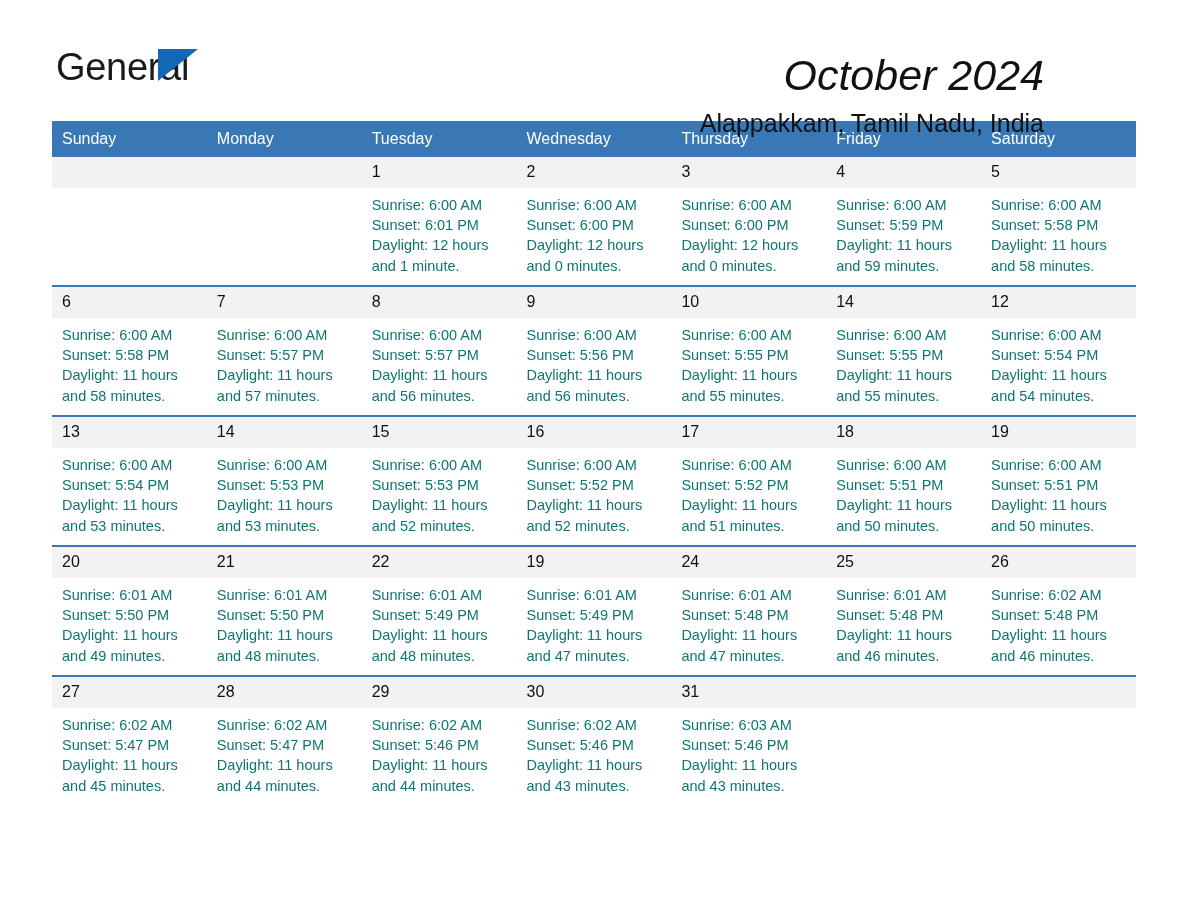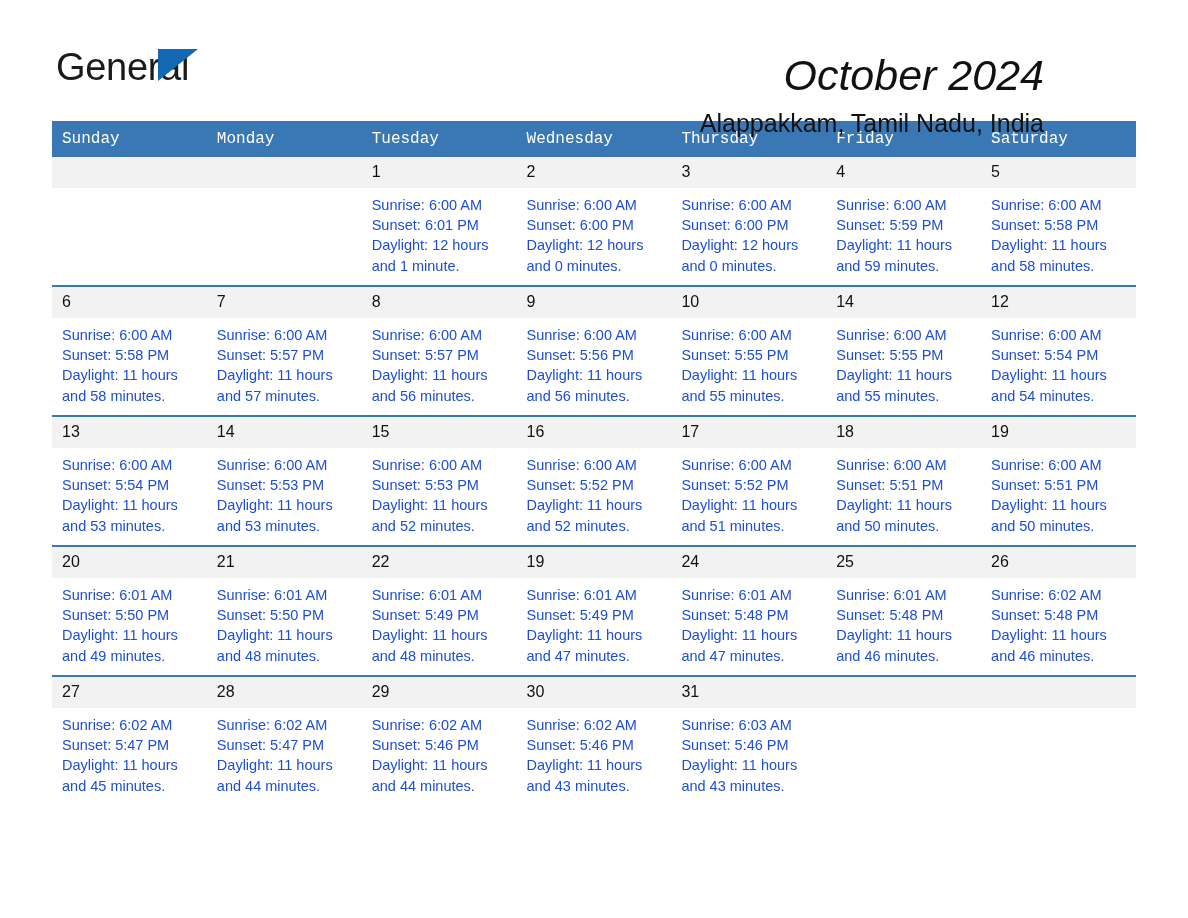--- a/index.html
+++ b/index.html
@@ -91,21 +91,20 @@
   }
   .calendar th {
     background: #3a78b5;
     color: #ffffff;
     font-size: 16px;
     font-weight: normal;
     text-align: left;
     padding: 8px 0 9px 10px;
     height: 19px;
     vertical-align: middle;
-    font-family: Liberation Mono, monospace;
   }
   .calendar td {
     vertical-align: top;
     padding: 0;
     width: 154.85px;
     border-top: 2px solid #3a78b5;
   }
   tr.week-row:first-of-type td {
     border-top: none;
   }
@@ -125,21 +124,21 @@
   .daynum.empty {
     color: transparent;
   }
   .cell.blank .daynum {
     background: #f2f2f2;
   }
   .info {
     padding: 7px 8px 0 10px;
     font-size: 14.5px;
     line-height: 20.2px;
-    color: #1d4ed8;
+    color: #0f766e;
   }
   .info div {
     white-space: nowrap;
   }
 </style>
 </head>
 <body>
 
 <div class="page">
 

